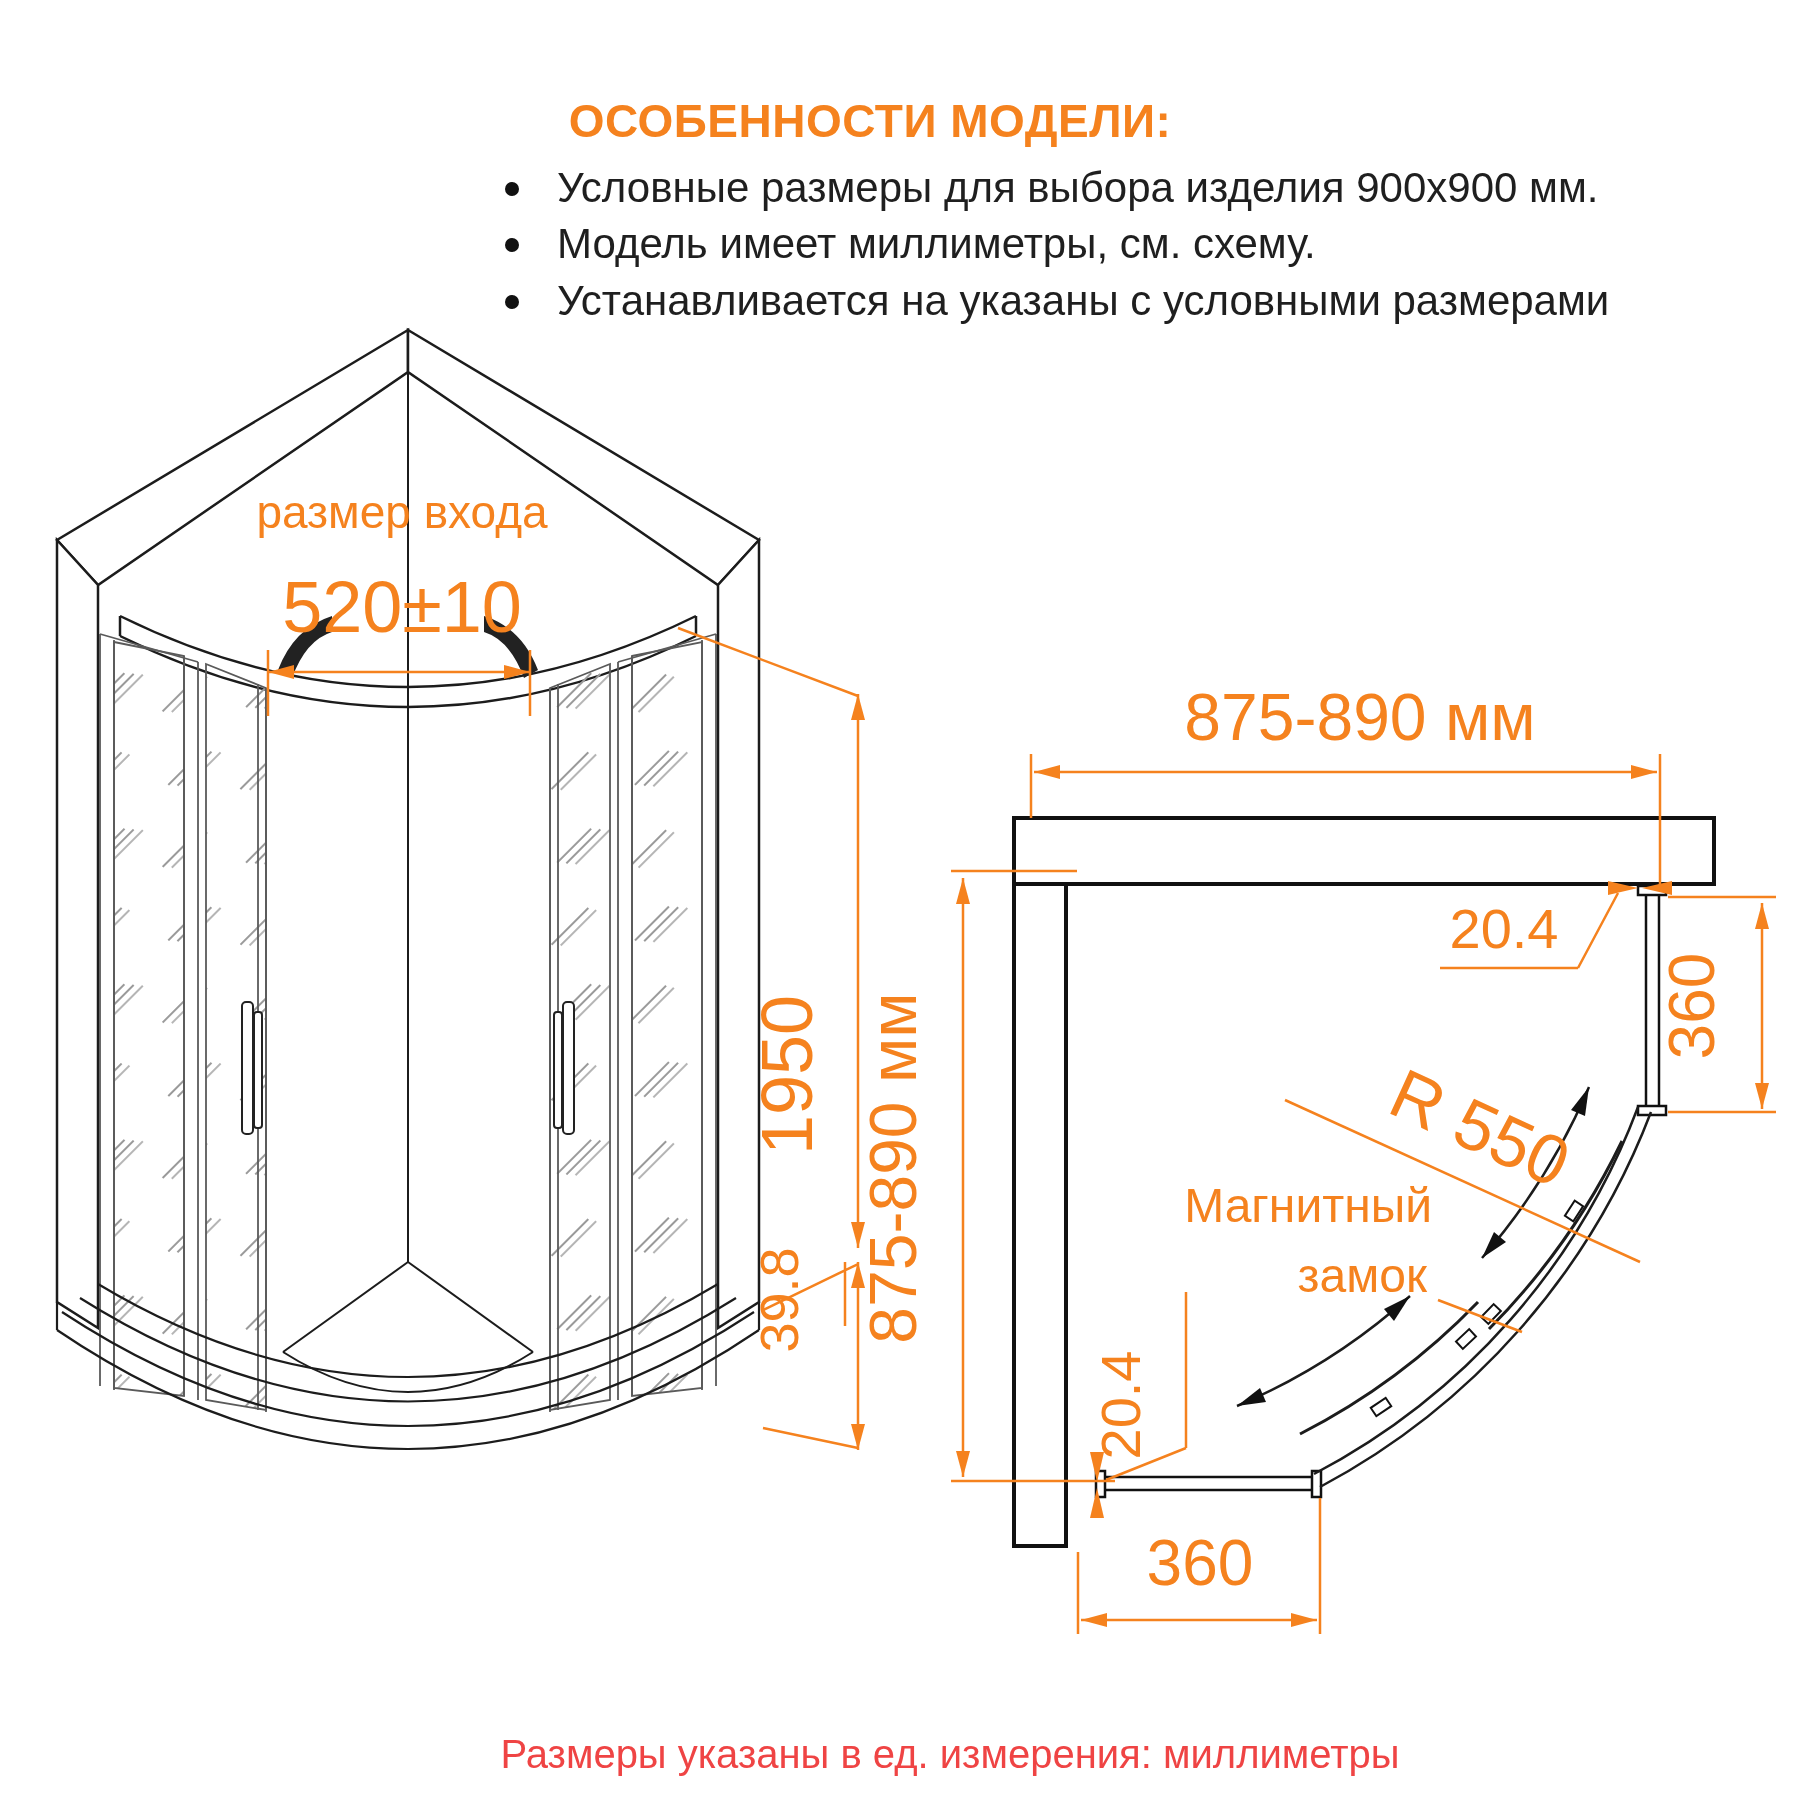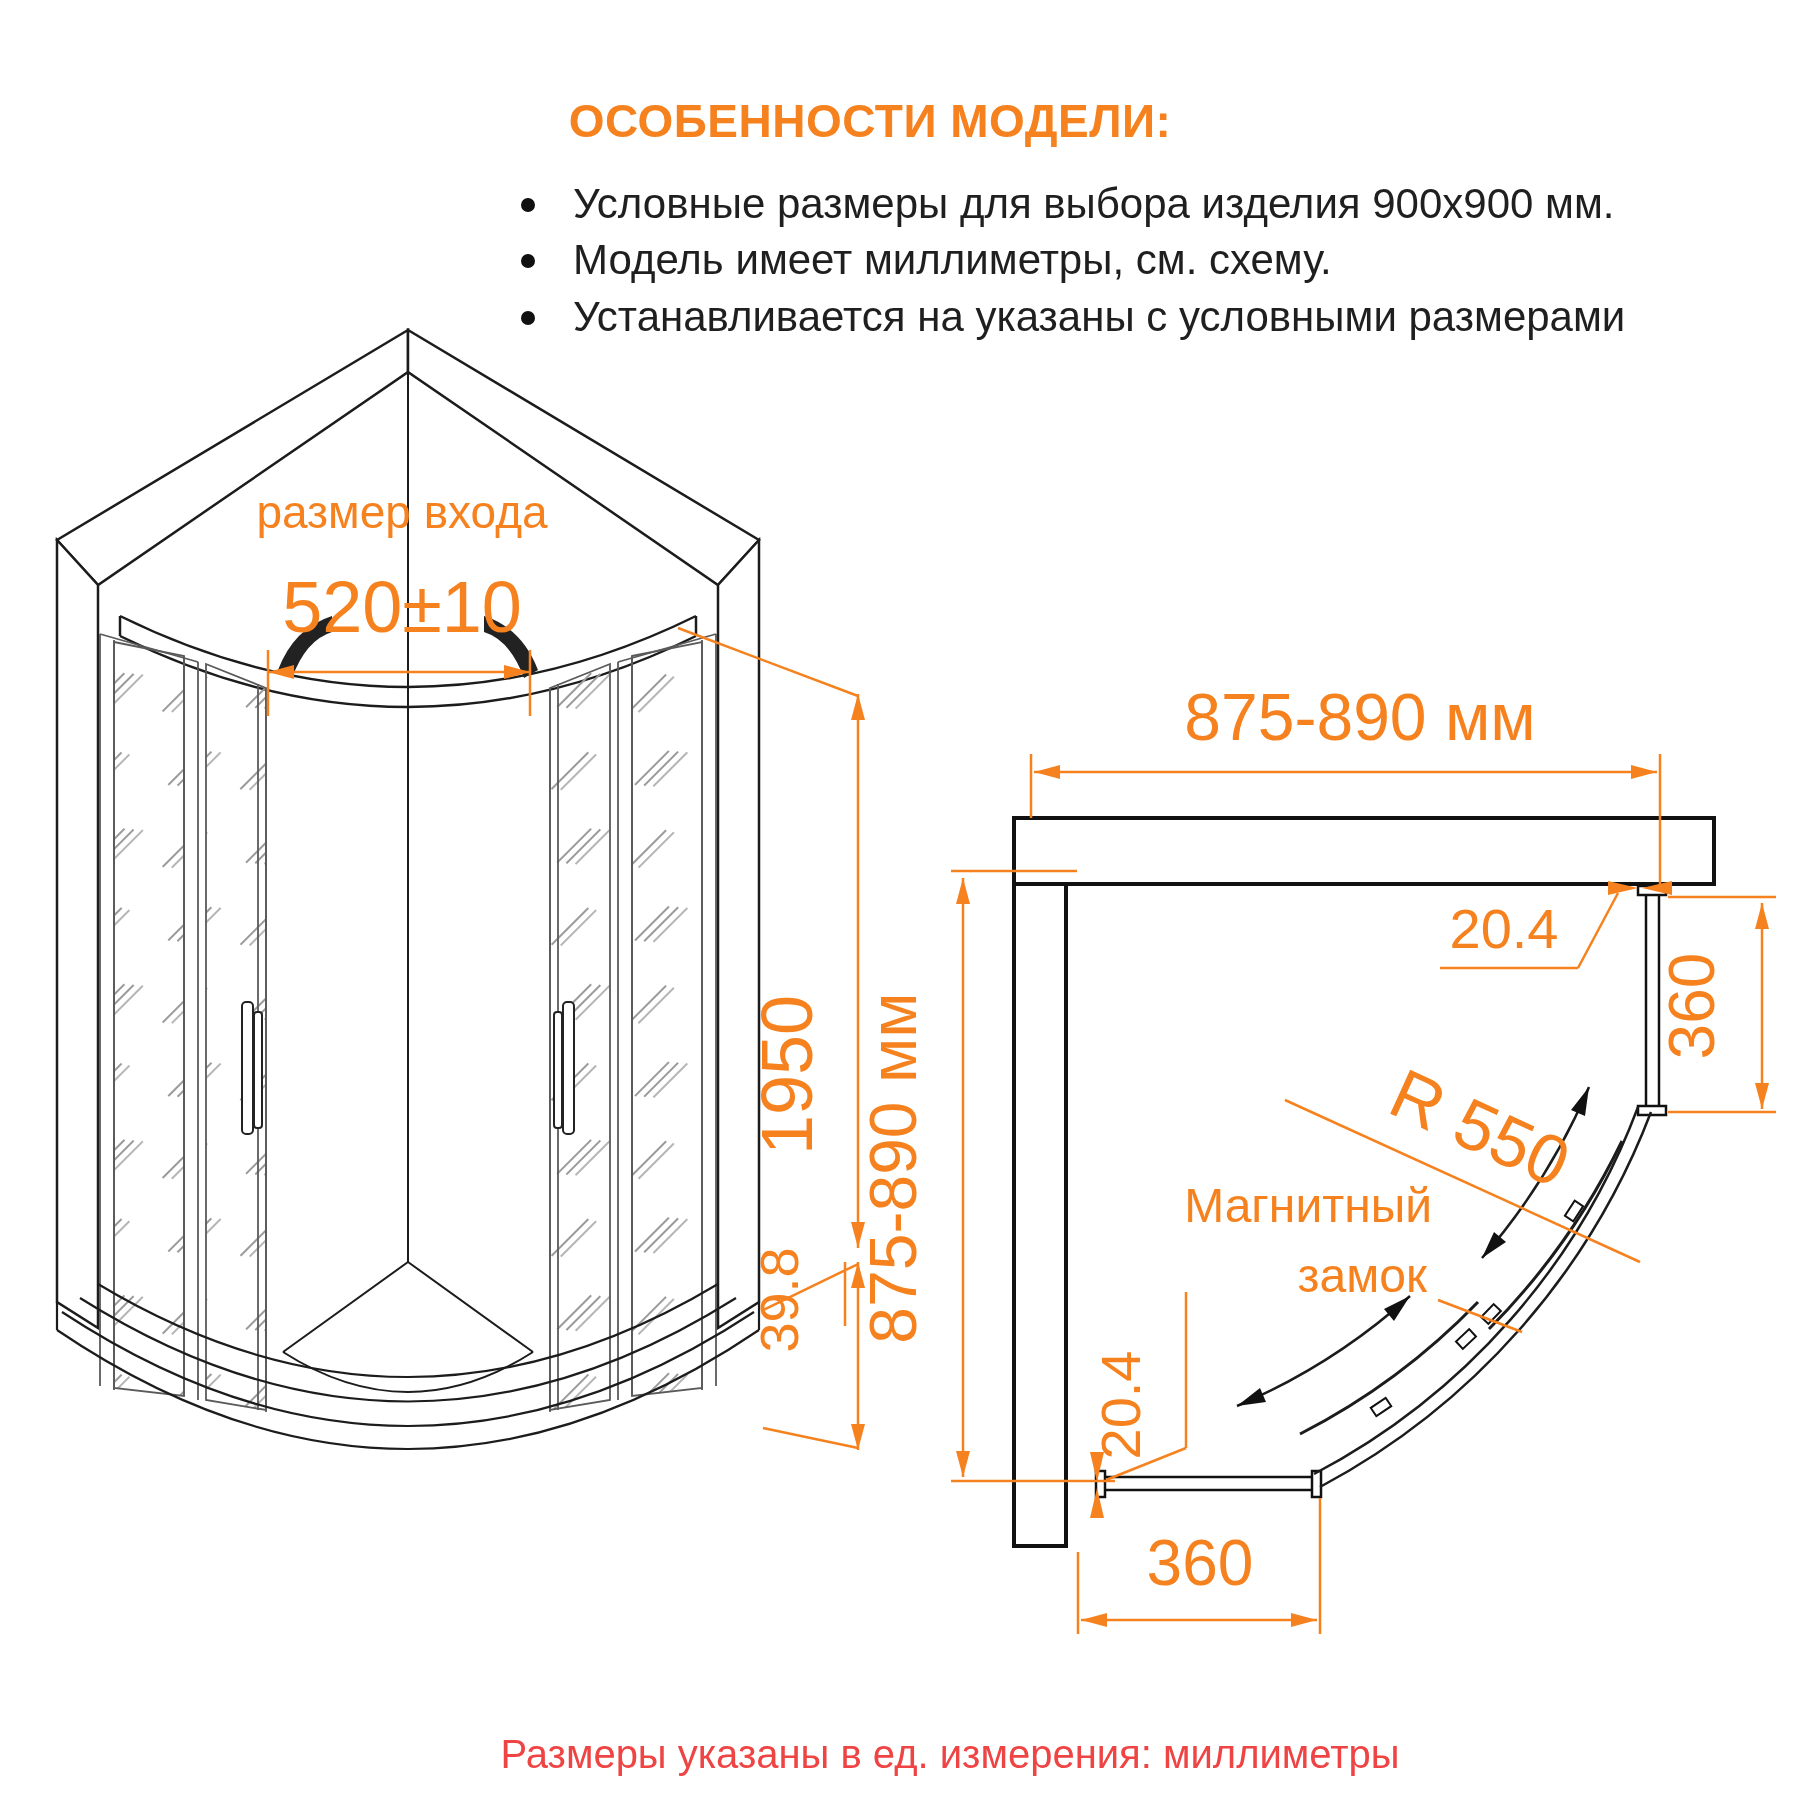--- a/index.html
+++ b/index.html
@@ -1,20 +1,20 @@
 <!DOCTYPE html>
 <html><head>
 <meta charset="utf-8">
 <style>
   html,body{margin:0;padding:0;background:#fff;}
   .canvas{position:relative;width:1800px;height:1800px;background:#ffffff;overflow:hidden;
           font-family:"Liberation Sans", sans-serif;color:#1f1f1f;}
   .header-title{position:absolute;left:490px;top:88px;width:760px;text-align:center;
           font-size:46px;font-weight:bold;color:#F5821E;letter-spacing:.5px;margin-top:6px;}
-  .bullet-list{position:absolute;left:497px;top:160px;width:1140px;margin:16px;padding:0;list-style:none;}
+  .bullet-list{position:absolute;left:497px;top:160px;width:1140px;margin:0;padding:0;list-style:none;}
   .bullet-list li{position:relative;padding-left:60px;font-size:42px;line-height:1.34;color:#1f1f1f;margin:0;}
   .bullet-list li::before{content:"";position:absolute;left:8px;top:22px;width:14px;height:14px;
           border-radius:50%;background:#111;}
   .bullet-list li .wrap2{display:block;}
   .bullet-list li .wrap2:empty{display:none;}
   .footer-note{position:absolute;left:100px;top:1732px;width:1700px;text-align:center;
           font-size:40px;color:#ef4444;}
   svg.drawing{position:absolute;left:0;top:0;}
   .dimtxt{fill:#F5821E;font-family:"Liberation Sans", sans-serif;}
   .blkline{stroke:#1c1c1c;fill:none;}

